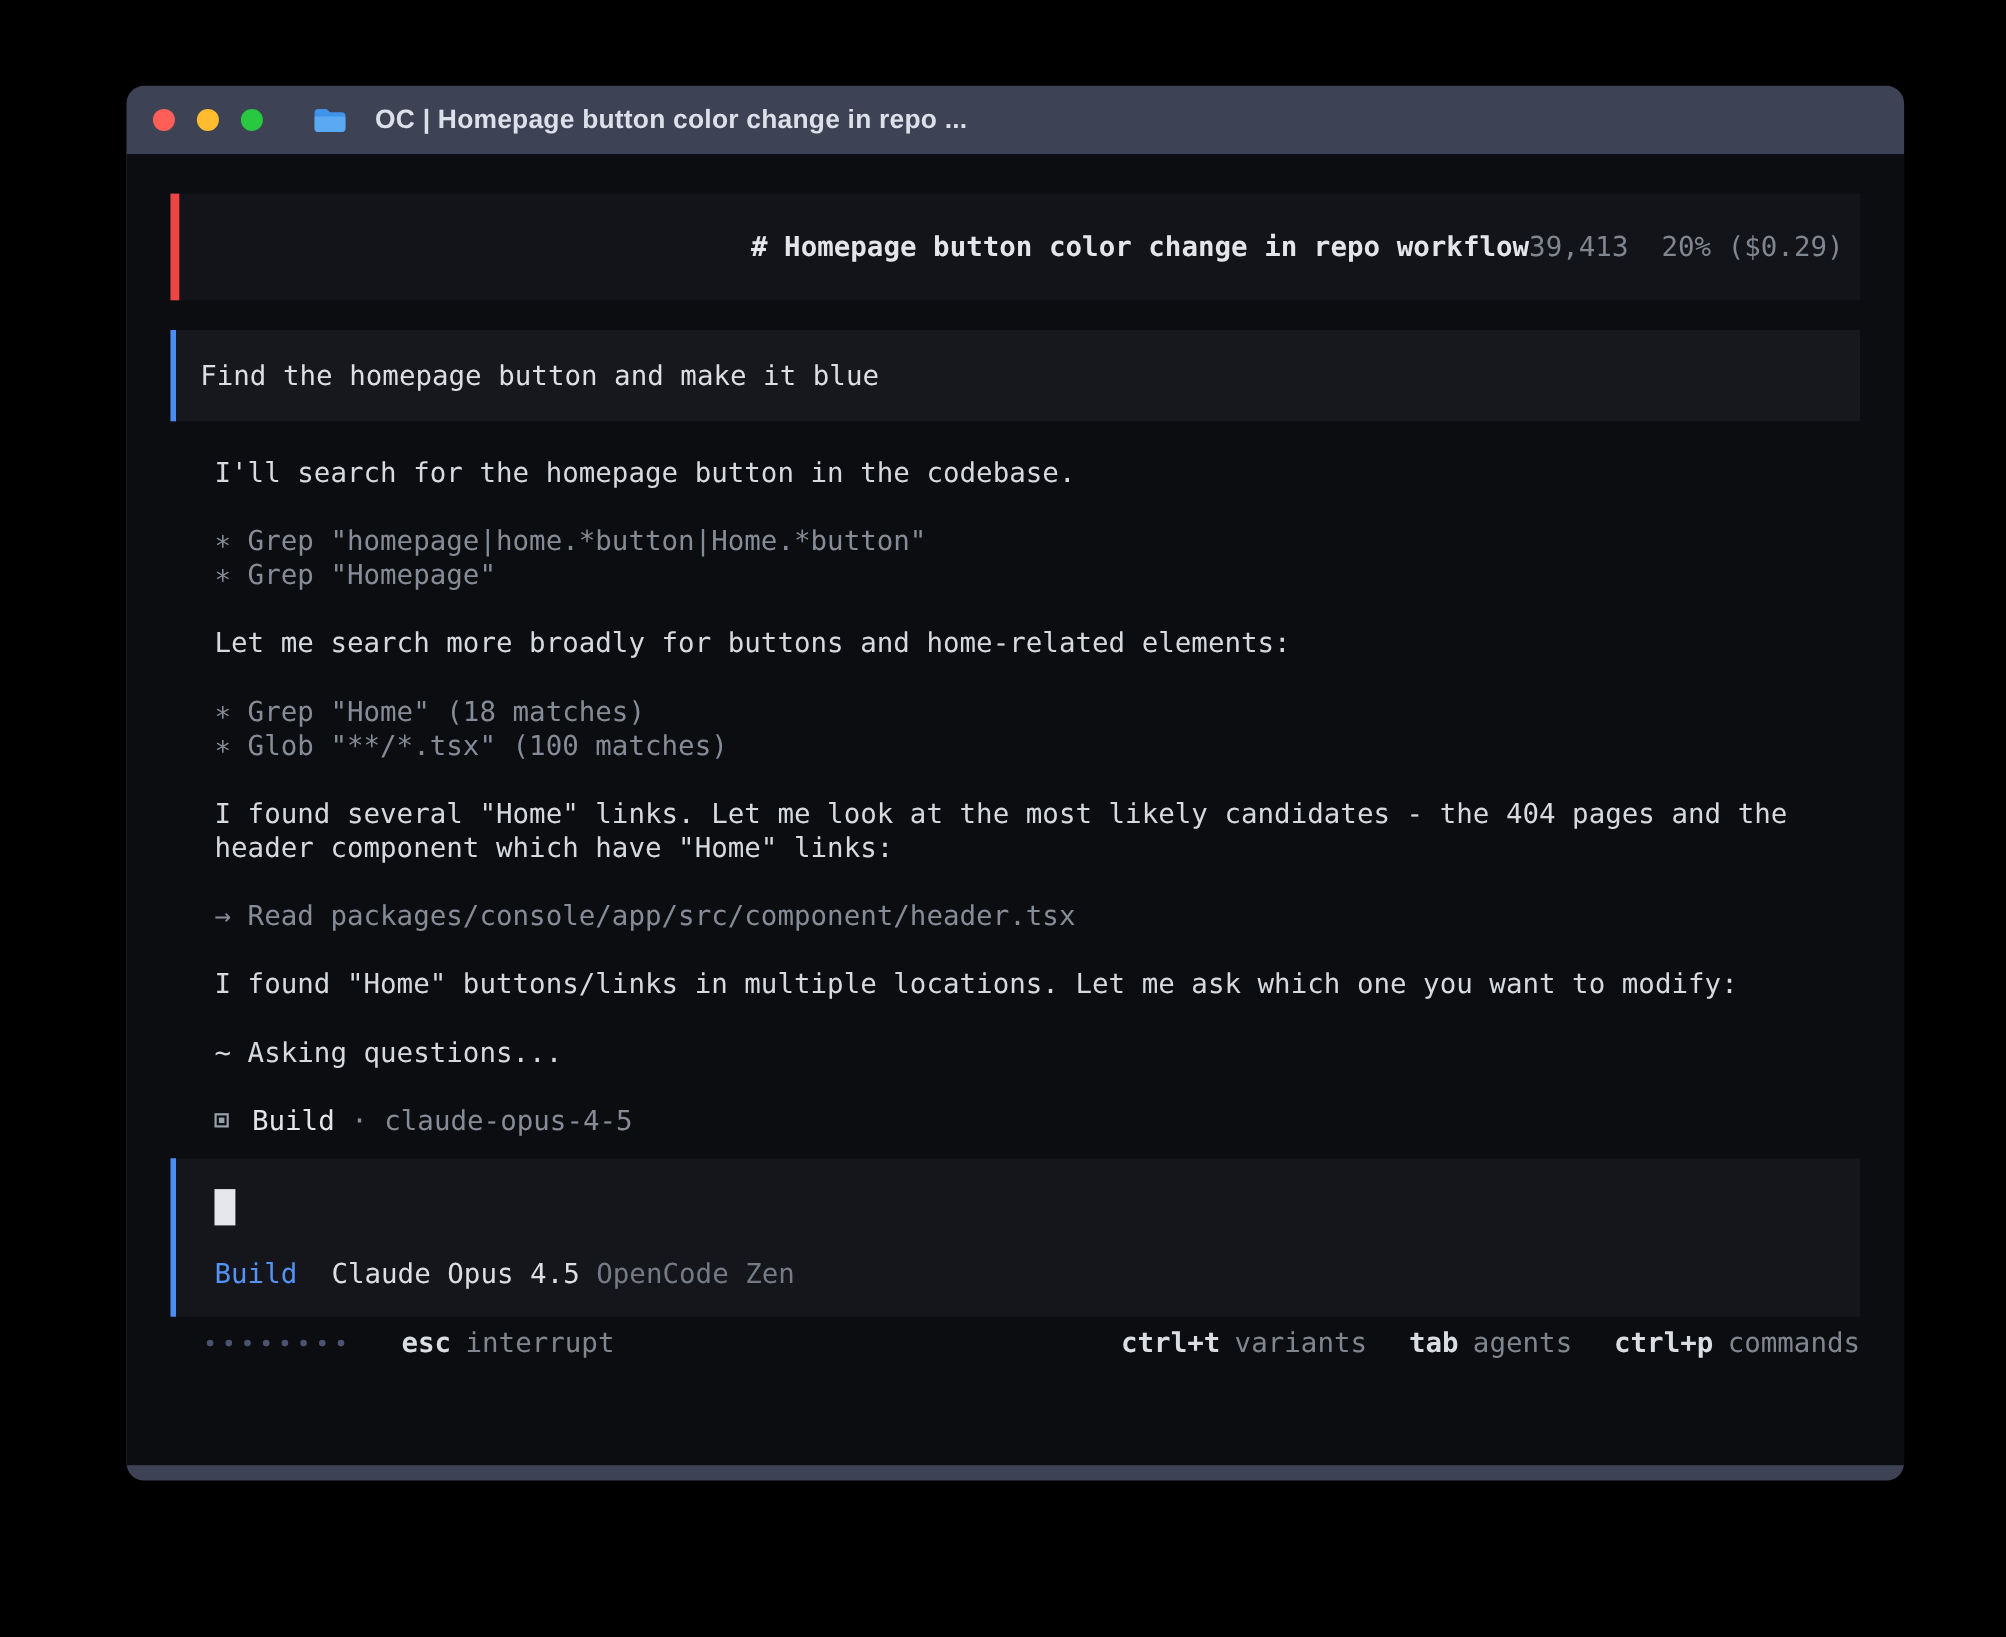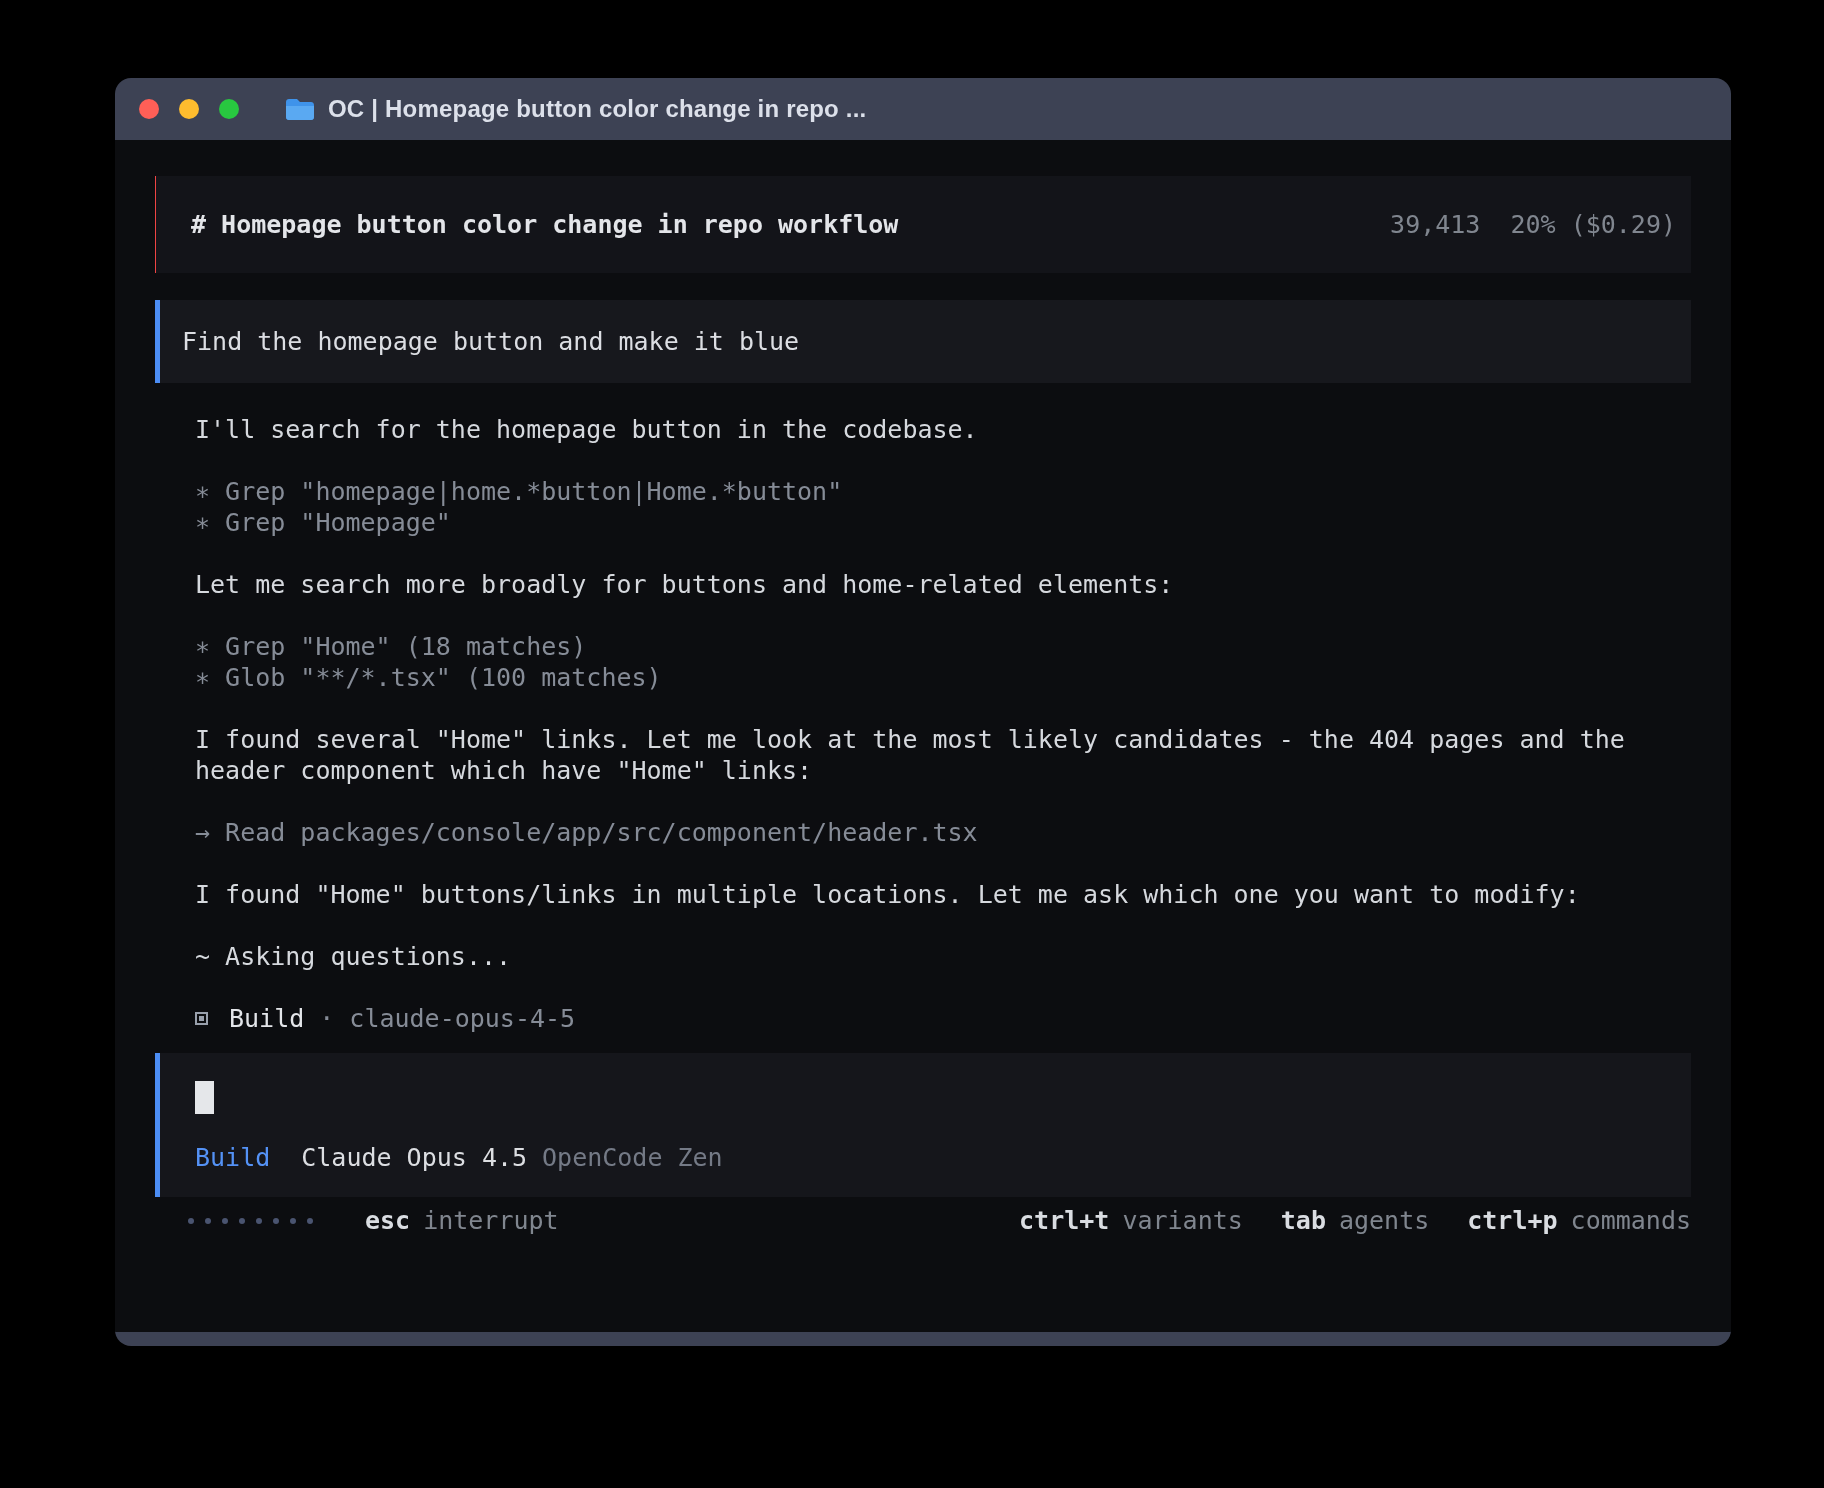--- a/index.html
+++ b/index.html
@@ -5,26 +5,26 @@
 <style>
   *{margin:0;padding:0;box-sizing:border-box}
   html,body{width:1824px;height:1488px;background:#000;overflow:hidden;font-family:"DejaVu Sans Mono",monospace}
 
   .window{position:absolute;left:115px;top:78px;width:1616px;height:1268px;background:#3d4254;border-radius:16px;overflow:hidden;box-shadow:0 30px 80px rgba(0,0,0,.7);display:flex;flex-direction:column}
 
   .titlebar{flex:0 0 62px;display:flex;align-items:center;padding:0 24px}
   .traffic{display:flex;align-items:center}
   .light{width:20px;height:20px;border-radius:50%;margin-right:20px;border:none;cursor:pointer;display:block}
   .red{background:#ff5f57}.yellow{background:#febc2e}.green{background:#28c840}
-  .title-group{display:flex;align-items:center;margin-left:26px;gap:13px}
+  .title-group{display:flex;align-items:center;margin-left:26px;gap:26px}
   .window-title{font-family:"Liberation Sans",sans-serif;font-weight:700;font-size:24px;color:#dce0ea;letter-spacing:.2px}
 
   .terminal{flex:1;background:#0c0d10;margin-bottom:14px;padding:36px 40px 0;font-size:25px;color:#d6d9de;display:flex;flex-direction:column}
 
-  .session{display:flex;justify-content:space-between;align-items:center;background:#131419;border-left:1px solid #ef4444;padding:0 15px 0 35px;height:97px}
+  .session{display:flex;justify-content:flex-end;align-items:center;background:#131419;border-left:8px solid #ef4444;padding:0 15px 0 35px;height:97px}
   .session-title{font-weight:700;color:#e3e5e9;white-space:pre}
   .session-stats{color:#80868f;display:flex;gap:30px;white-space:pre}
 
   .user-block{margin-top:27px;background:#17181d;border-left:5px solid #4c8df5;padding:0 22px;height:83px;display:flex;align-items:center;white-space:pre;color:#dcdee3}
 
   .line{height:31px;line-height:31px;white-space:pre;margin-left:40px}
   .para{line-height:31px;max-width:1460px;margin-left:40px}
   .dim{color:#868c97}
   .gap{height:31px}
 

